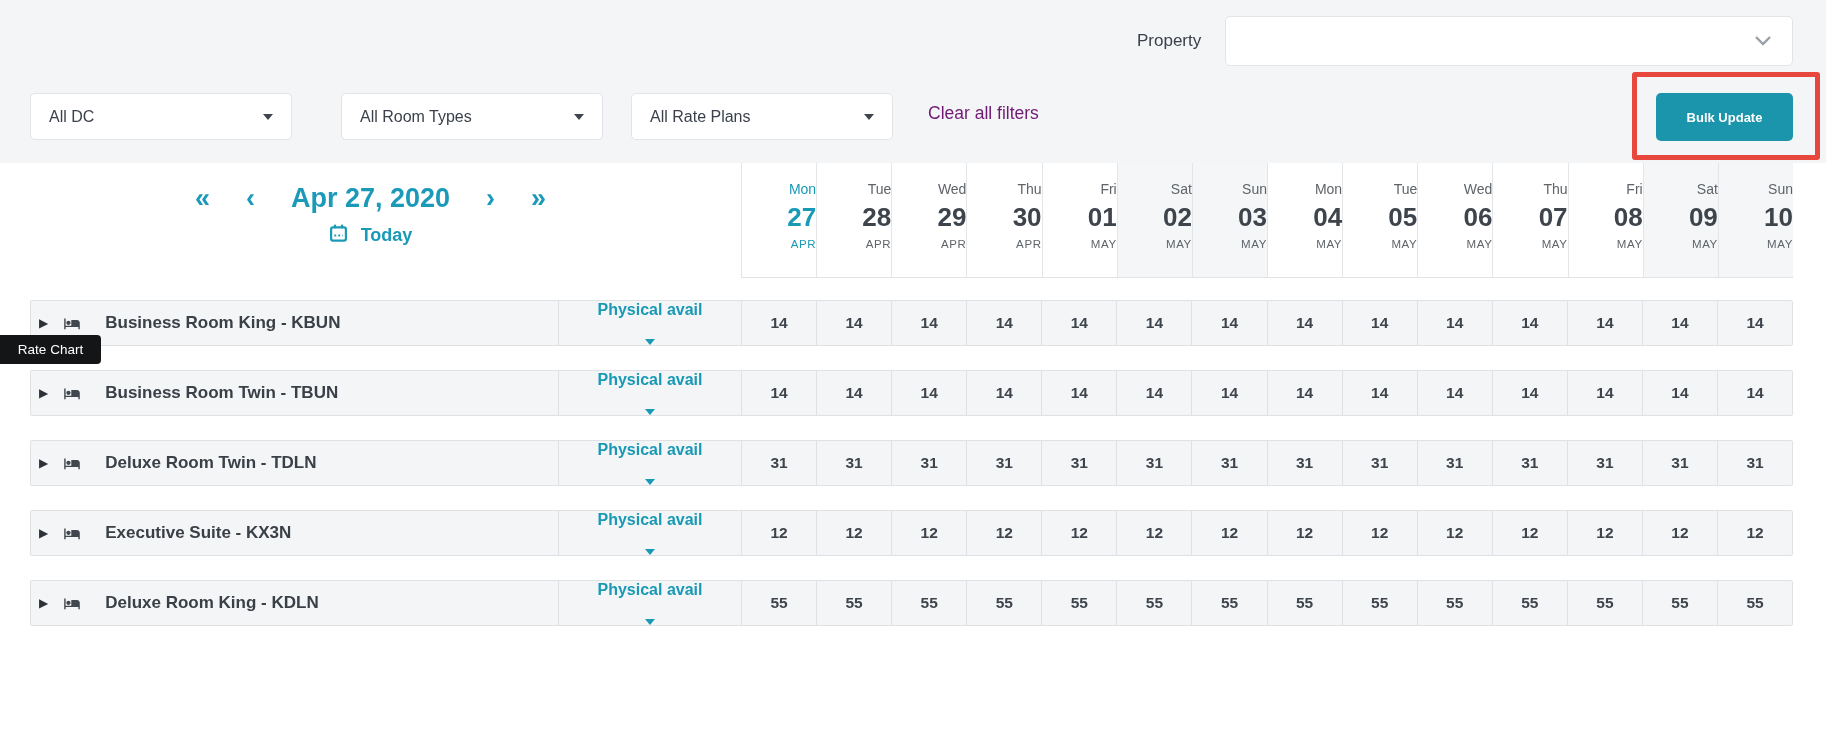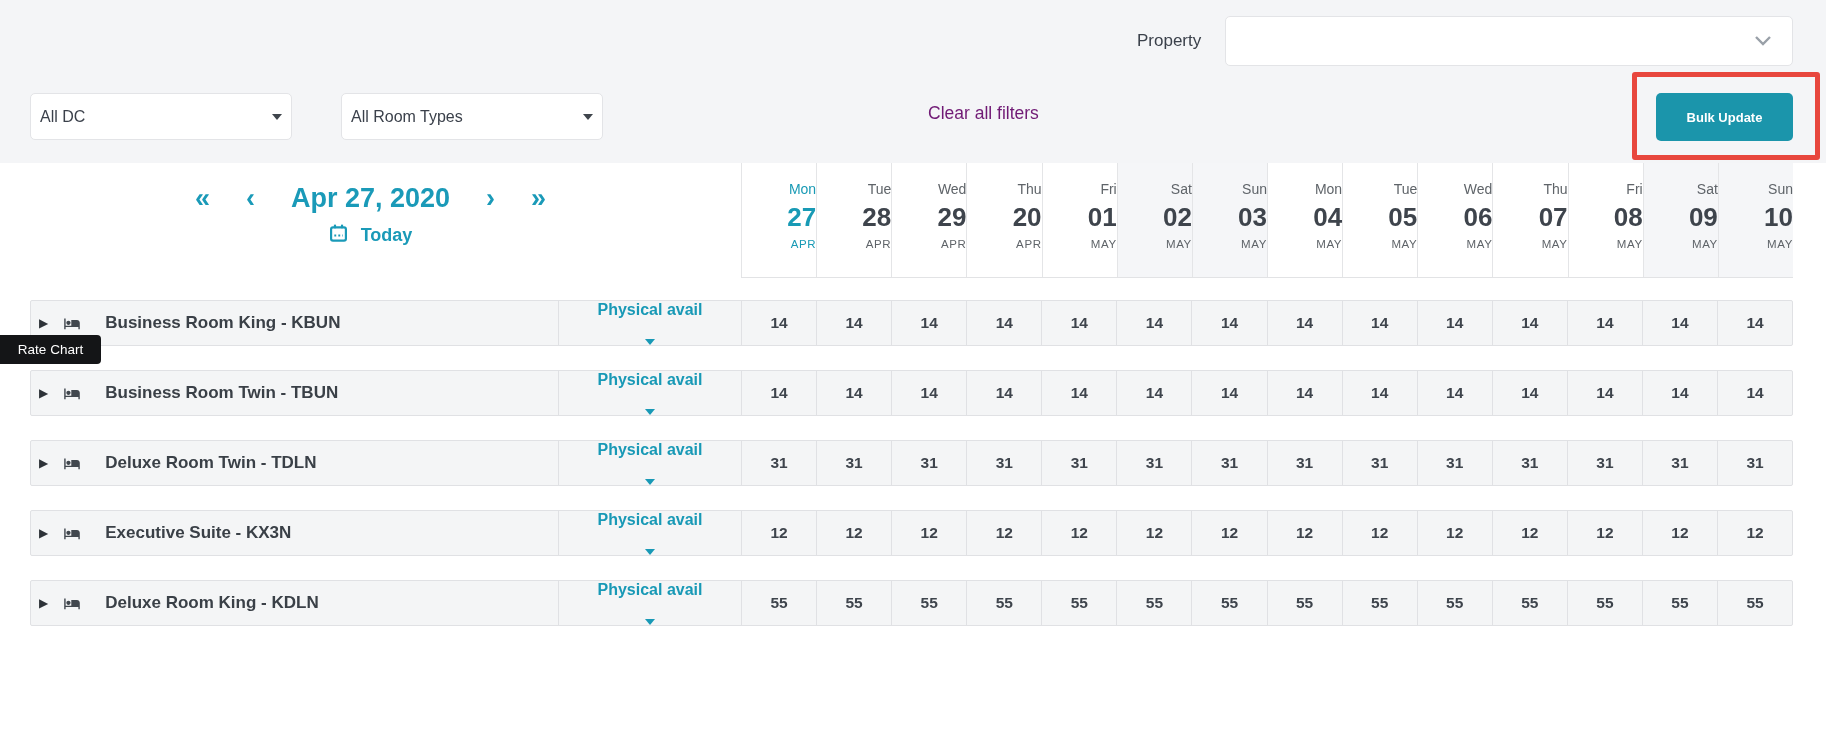--- a/index.html
+++ b/index.html
@@ -13,21 +13,21 @@
   .page-title { position:absolute; left:33px; top:12px; font-size:29px; font-weight:600; color:#3b414b; letter-spacing:0.2px; }
   .property-label { position:absolute; left:1137px; top:31px; font-size:17px; color:#3b414b; }
   .property-select {
     position:absolute; left:1225px; top:16px; width:568px; height:50px;
     background:#fff; border:1px solid #e3e4e7; border-radius:5px;
     display:flex; align-items:center; justify-content:flex-end; padding:0 20px; cursor:pointer;
   }
   .filter-select {
     position:absolute; top:93px; width:262px; height:47px; background:#fff;
     border:1px solid #e3e4e7; border-radius:5px; display:flex; align-items:center;
-    justify-content:space-between; padding:0 9px; font-size:16px; color:#3b414b; cursor:pointer;
+    justify-content:space-between; padding:0 18px; font-size:16px; color:#3b414b; cursor:pointer;
   }
   .filter-dc { left:30px; } .filter-rt { left:331px;margin-left:10px; } .filter-rp { left:631px; }
   .caret { width:0; height:0; border-left:5px solid transparent; border-right:5px solid transparent; border-top:6px solid #3f454c; }
   .clear-link { position:absolute; left:928px; top:103px; font-size:17.5px; color:#701a75; cursor:pointer; }
   .bulk-btn {
     position:absolute; left:1656px; top:93px; width:137px; height:48px;
     background:#1b95ab; color:#fff; border:none; border-radius:5px;
     font-family:"Liberation Sans", sans-serif; font-size:13px; font-weight:700; cursor:pointer;
   }
   .annotation-rect {
@@ -95,20 +95,24 @@
     </div>
 
     <div class="filter-select filter-dc">
       <span>All DC</span>
       <span class="caret"></span>
     </div>
     <div class="filter-select filter-rt">
       <span>All Room Types</span>
       <span class="caret"></span>
     </div>
+    <div class="filter-select filter-rp">
+      <span>All Rate Plans</span>
+      <span class="caret"></span>
+    </div>
 
     <a class="clear-link">Clear all filters</a>
     <button class="bulk-btn">Bulk Update</button>
     <div class="annotation-rect"></div>
   </div>
 
   <div class="panel">
     <div class="cal-header">
       <div class="nav-area">
         <div class="nav-row">
@@ -145,21 +149,21 @@
           </div>
 
           <div class="day-col">
             <div class="dow">Wed</div>
             <div class="daynum">29</div>
             <div class="month">APR</div>
           </div>
 
           <div class="day-col">
             <div class="dow">Thu</div>
-            <div class="daynum">20</div>
+            <div class="daynum">30</div>
             <div class="month">APR</div>
           </div>
 
           <div class="day-col">
             <div class="dow">Fri</div>
             <div class="daynum">01</div>
             <div class="month">MAY</div>
           </div>
 
           <div class="day-col weekend">

